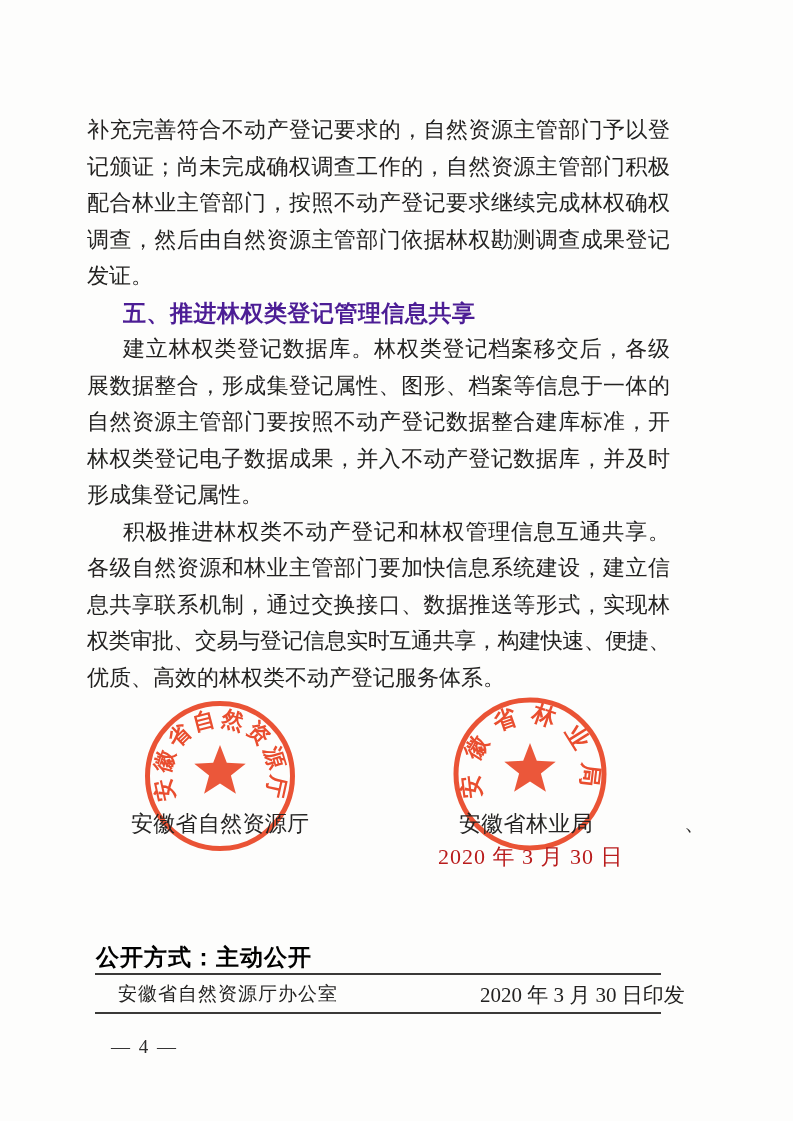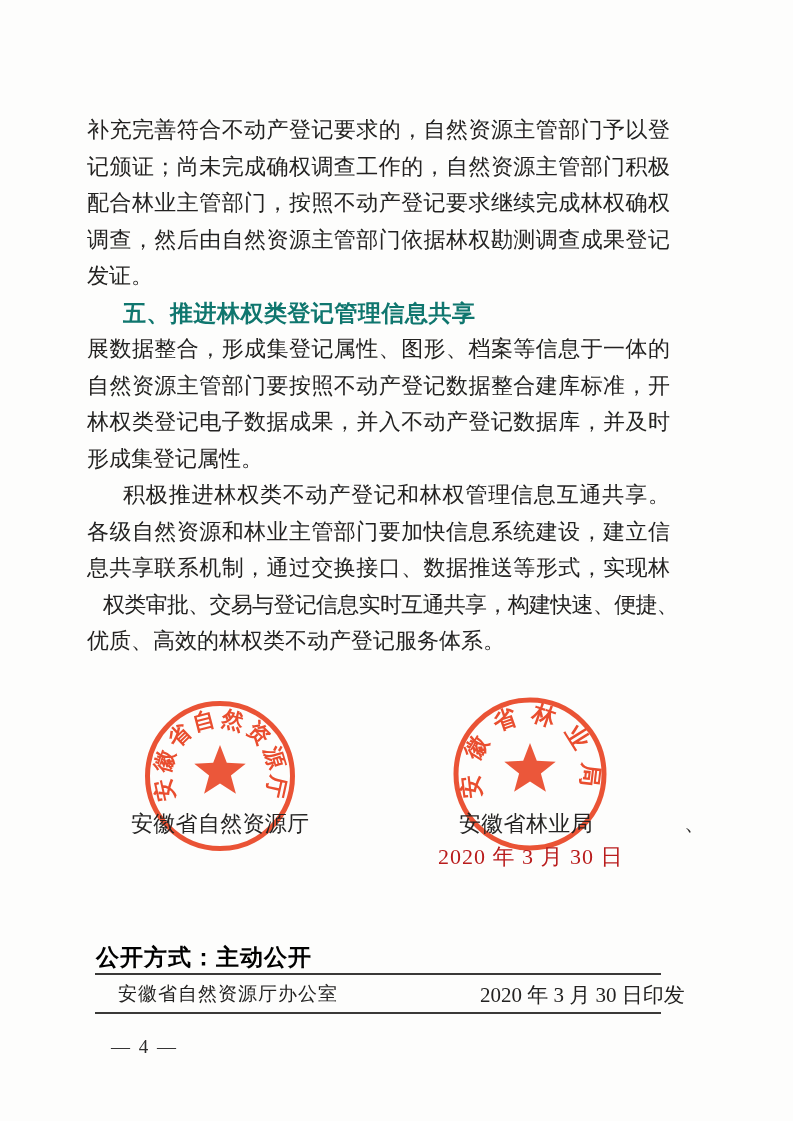--- a/index.html
+++ b/index.html
@@ -32,21 +32,21 @@
   .tl.fin { text-align-last: left; }
   .tl.ind { text-indent: 36px; }
   .heading {
     margin: 0;
     line-height: 36.5px;
     height: 36.5px;
     padding-left: 36px;
     font-family: "Liberation Sans", "DejaVu Sans", sans-serif;
     font-weight: 700;
     font-size: 23px;
-    color: #0f766e;
+    color: #4c1d95;
     letter-spacing: 0.5px;
   }
   
   .seal { position: absolute; }
   .seal-caption {
     position: absolute;
     font-size: 22px;
     letter-spacing: 0.3px;
     color: #252423;
     white-space: nowrap;
@@ -126,30 +126,31 @@
   <div class="textblock">
     <div>
         <div class="tl">补充完善符合不动产登记要求的，自然资源主管部门予以登</div>
         <div class="tl">记颁证；尚未完成确权调查工作的，自然资源主管部门积极</div>
         <div class="tl">配合林业主管部门，按照不动产登记要求继续完成林权确权</div>
         <div class="tl">调查，然后由自然资源主管部门依据林权勘测调查成果登记</div>
         <div class="tl fin">发证。</div>
       </div>
     <h3 class="heading">五、推进林权类登记管理信息共享</h3>
     <div>
+        <div class="tl ind">建立林权类登记数据库。林权类登记档案移交后，各级</div>
         <div class="tl">展数据整合，形成集登记属性、图形、档案等信息于一体的</div>
         <div class="tl">自然资源主管部门要按照不动产登记数据整合建库标准，开</div>
         <div class="tl">林权类登记电子数据成果，并入不动产登记数据库，并及时</div>
         <div class="tl fin">形成集登记属性。</div>
       </div>
     <div>
         <div class="tl ind">积极推进林权类不动产登记和林权管理信息互通共享。</div>
         <div class="tl">各级自然资源和林业主管部门要加快信息系统建设，建立信</div>
         <div class="tl">息共享联系机制，通过交换接口、数据推送等形式，实现林</div>
-        <div class="tl" style="letter-spacing: -0.7px; margin-left: 16px;">权类审批、交易与登记信息实时互通共享，构建快速、便捷、</div>
+        <div class="tl" style="letter-spacing: -0.7px;">权类审批、交易与登记信息实时互通共享，构建快速、便捷、</div>
         <div class="tl fin">优质、高效的林权类不动产登记服务体系。</div>
       </div>
   </div>
 
   <svg class="seal" style="left:135px; top:691px;" width="170" height="170" viewBox="0 0 170 170">
     <circle cx="85" cy="85" r="72.5" fill="none" stroke="#e8401f" stroke-width="5" opacity="0.9"></circle>
     <path id="sealArcL" d="M 41.7 110 A 50 50 0 1 1 128.3 110" fill="none"></path>
     <text font-size="22" font-weight="700" fill="#e8401f" opacity="0.93" letter-spacing="3.5" font-family="Liberation Serif, DejaVu Serif, serif">
       <textPath href="#sealArcL" startOffset="50%" text-anchor="middle">安徽省自然资源厅</textPath>
     </text>

